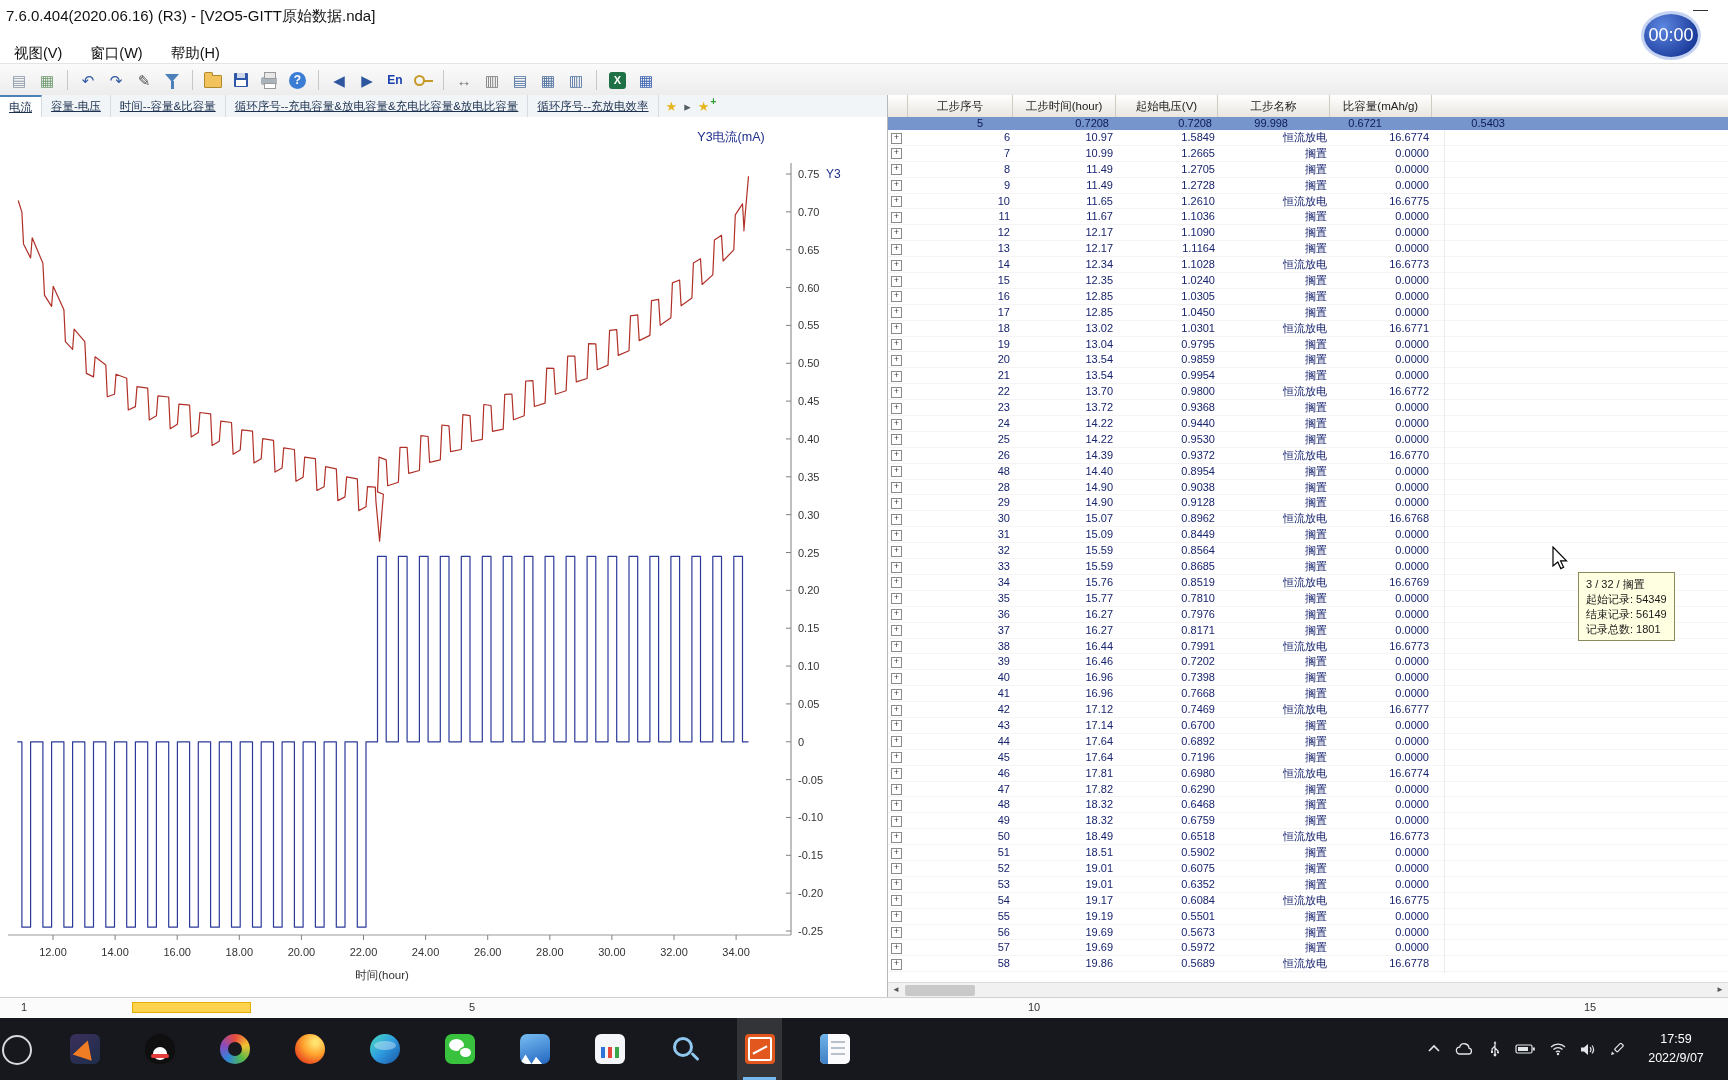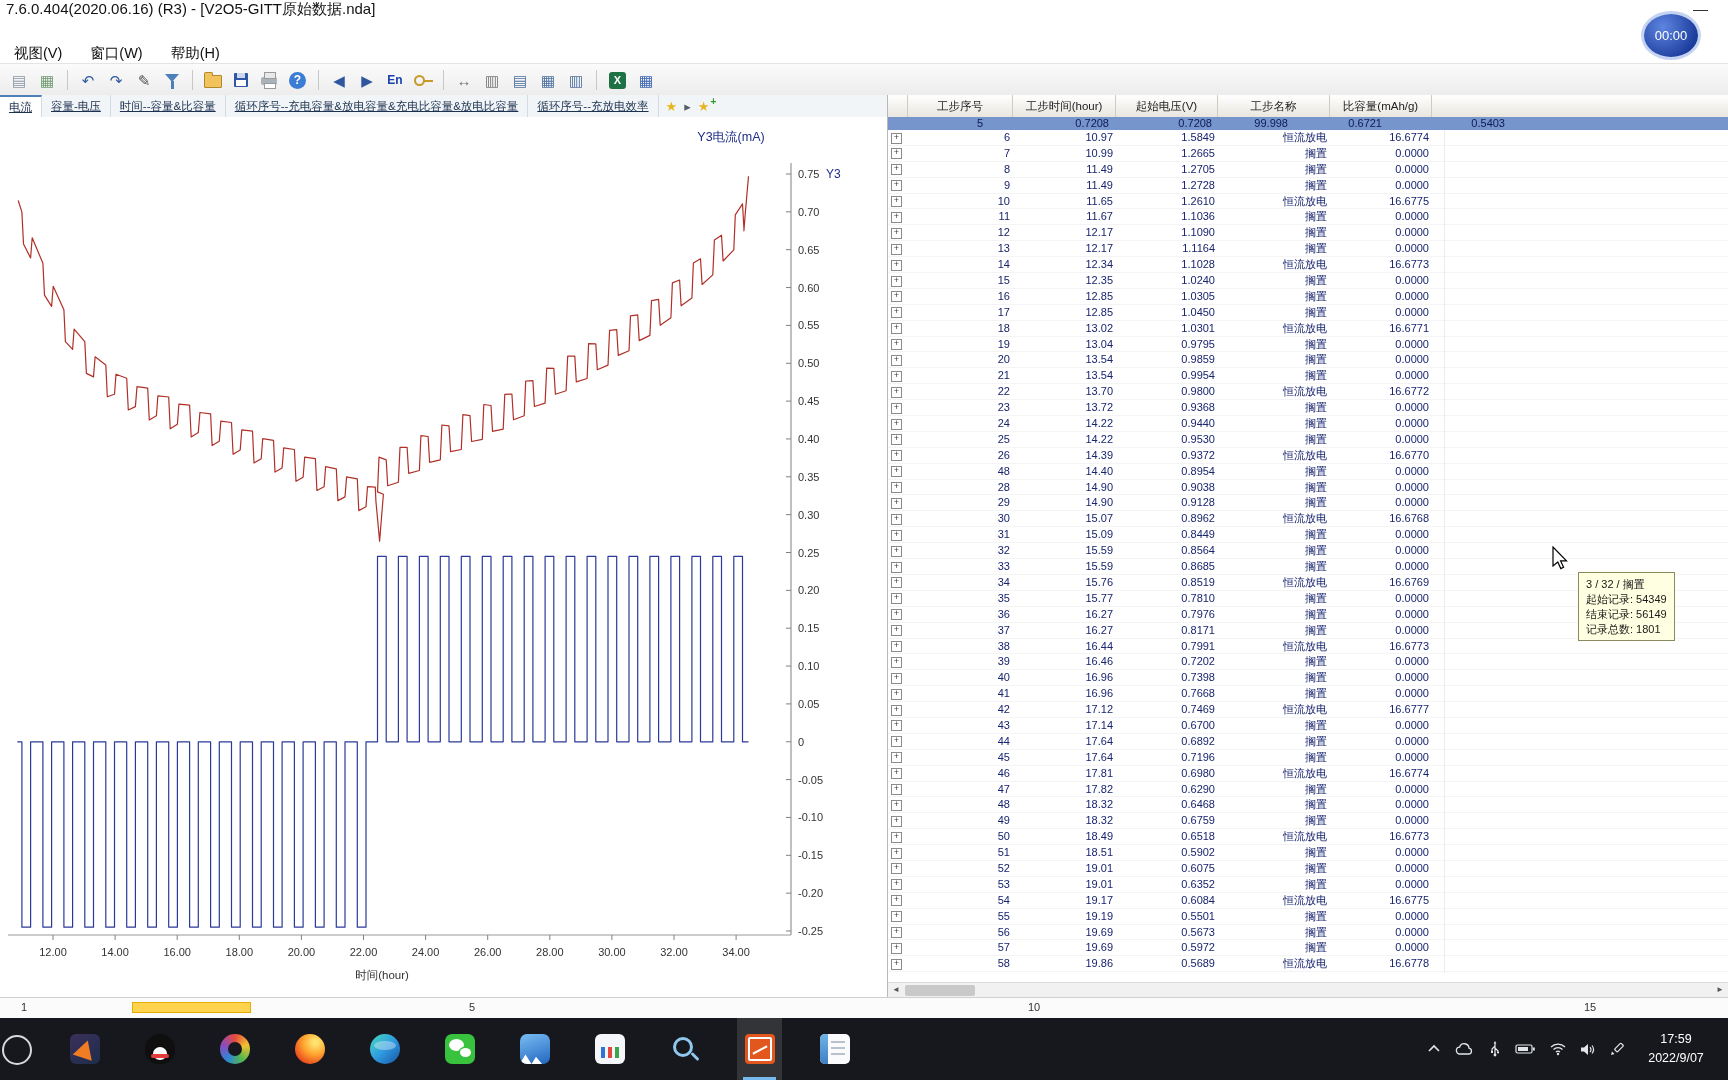--- a/index.html
+++ b/index.html
@@ -1,19 +1,19 @@
 <!DOCTYPE html>
 <html><head>
 <meta charset="utf-8">
 <style>
   html,body{margin:0;padding:0;background:#777;}
   .screen{position:relative;width:1728px;height:1080px;background:#fff;overflow:hidden;
     font-family:"Liberation Sans","DejaVu Sans",sans-serif;-webkit-font-smoothing:antialiased;}
   
-  .titlebar{position:absolute;left:0;top:0;right:0;height:33px;background:#fff;display:flex;align-items:flex-start;}
+  .titlebar{position:absolute;left:0;top:0;right:0;height:33px;background:#fff;display:flex;align-items:center;}
   .title{margin-left:6px;font-size:15px;color:#111;white-space:nowrap;}
   .win-min{position:absolute;right:20px;top:0px;font-size:15px;color:#333;cursor:default;}
   .menubar{position:absolute;left:0;top:33px;right:0;height:30px;display:flex;align-items:flex-end;gap:28px;padding-left:14px;font-size:14.5px;color:#111;background:#fff;}
   .menu-item{white-space:nowrap;}
   .toolbar{position:absolute;left:0;top:63px;right:0;height:32px;background:linear-gradient(#fbfbfb,#ececec);
     border-top:1px solid #e4e4e4;border-bottom:1px solid #d5d5d5;display:flex;align-items:center;padding-left:6px;gap:2px;}
   .tbtn{min-width:26px;height:24px;display:flex;align-items:center;justify-content:center;border-radius:3px;position:relative;}
   .tglyph{font-size:15px;line-height:1;}
   .tb-sep{width:1px;height:20px;background:#c7c7c7;margin:0 5px;display:inline-block;}
   .tb-help{background:#3b7cd4;border-radius:50%;min-width:17px;width:17px;height:17px;margin:0 5px;}
@@ -61,21 +61,21 @@
   .tcell{text-align:right;padding-right:3px;box-sizing:border-box;white-space:nowrap;}
   .c0{width:107px;} .c1{width:103px;} .c2{width:102px;} .c3{width:112px;} .c4{width:102px;}
   .col-divider{position:absolute;left:556px;top:35px;height:843px;width:1px;background:#ececec;}
   .hscroll{position:absolute;left:0;top:887px;right:0;height:15px;background:#f1f1f1;border-top:1px solid #dcdcdc;box-sizing:border-box;}
   .hs-btn{position:absolute;top:0;width:16px;height:14px;font-size:8px;color:#555;text-align:center;line-height:14px;background:#f1f1f1;}
   .hs-left{left:0;} .hs-right{right:0;}
   .hs-thumb{position:absolute;left:17px;top:2px;width:70px;height:11px;background:#c9c9c9;border-radius:2px;}
   
   .recorder{position:absolute;left:1644px;top:14px;width:54px;height:43px;border-radius:50%;
     background:radial-gradient(circle at 35% 30%,#5d86e0,#1c3c9c 75%);color:#fff;display:flex;align-items:center;justify-content:center;
-    font-size:13px;z-index:50;box-shadow:0 0 0 3px rgba(90,130,220,.35);}
+    font-size:18px;z-index:50;box-shadow:0 0 0 3px rgba(90,130,220,.35);}
   .tooltip{position:absolute;left:1578px;top:572px;background:#ffffe1;border:1px solid #8a8a5c;padding:4px 7px;
     font-size:11px;color:#1a1a1a;line-height:1.35;z-index:60;white-space:nowrap;}
   .cursor{position:absolute;left:1552px;top:546px;z-index:70;}
   
   .ruler{position:absolute;left:0;top:997px;width:1728px;height:21px;background:#fbfbfb;border-top:1px solid #d0d0d0;box-sizing:border-box;}
   .ruler-mark{position:absolute;top:3px;font-size:11px;color:#333;transform:translateX(-50%);}
   .ruler-hl{position:absolute;top:4px;height:11px;background:#ffd34d;border:1px solid #e3ae00;box-sizing:border-box;}
   
   .taskbar{position:absolute;left:0;top:1018px;width:1728px;height:62px;background:#16181d;}
   .start-circle{position:absolute;left:2px;top:17px;width:26px;height:26px;border:2px solid #d6dade;border-radius:50%;}

